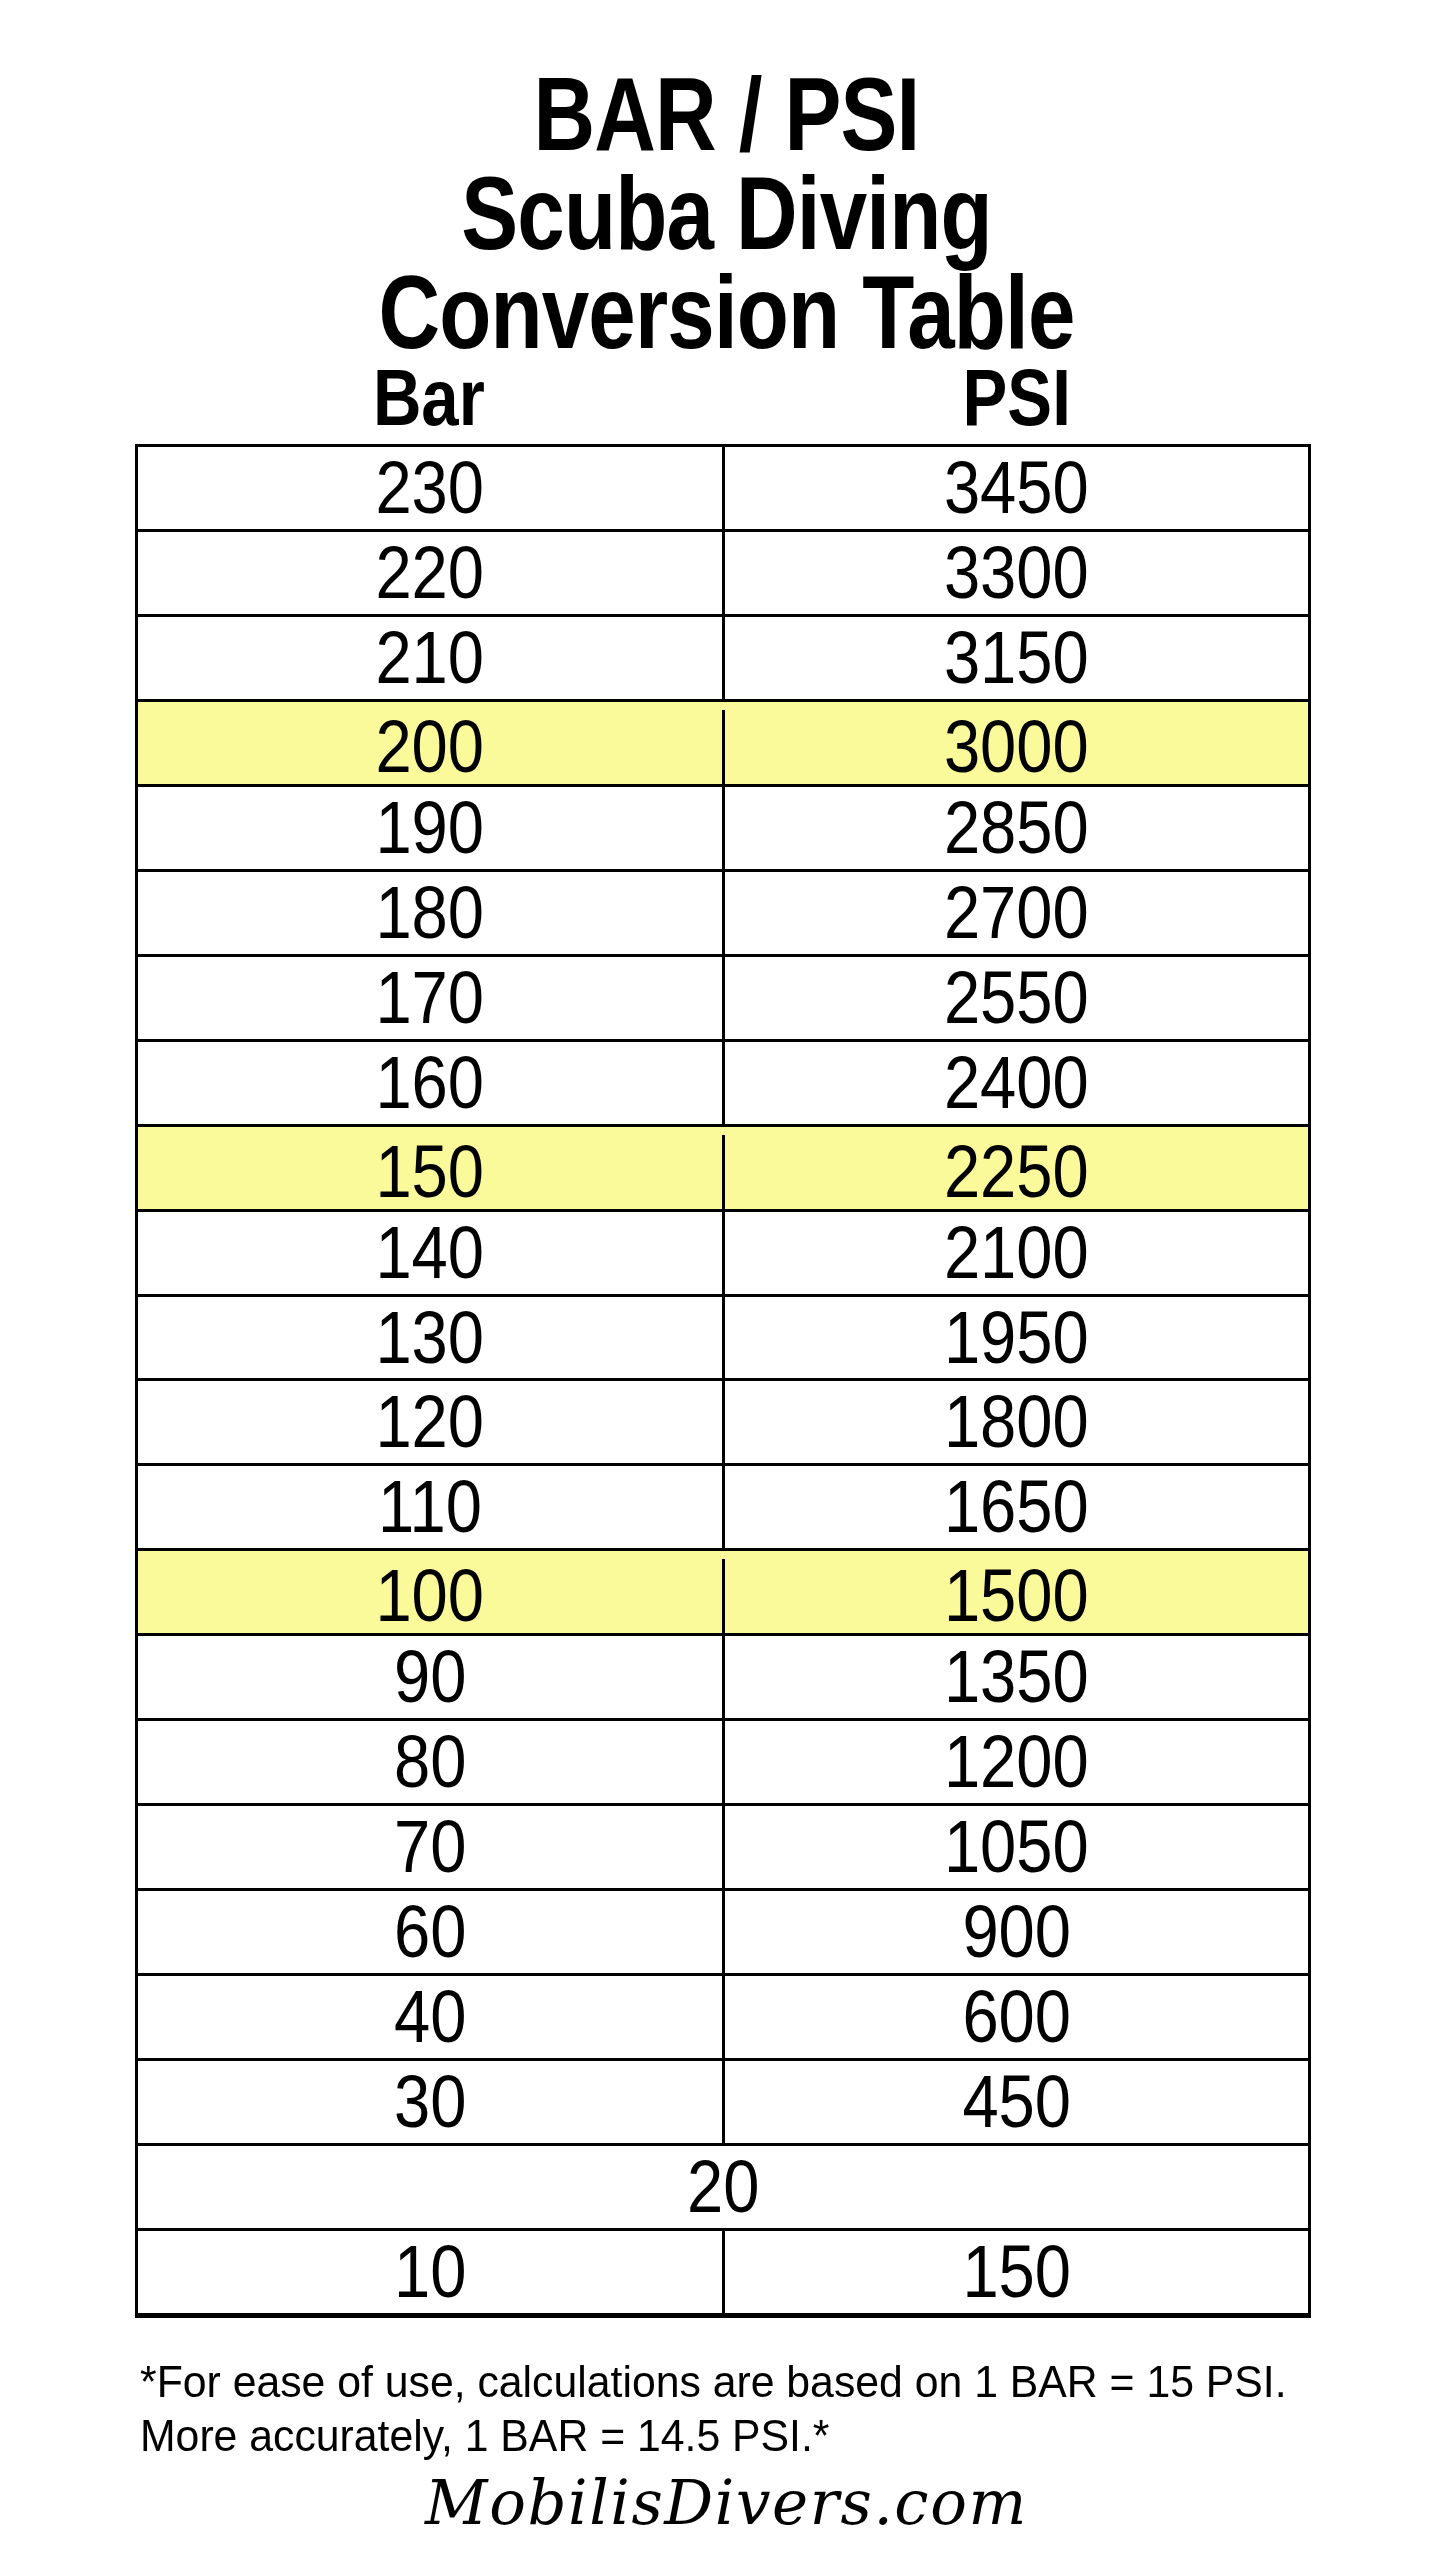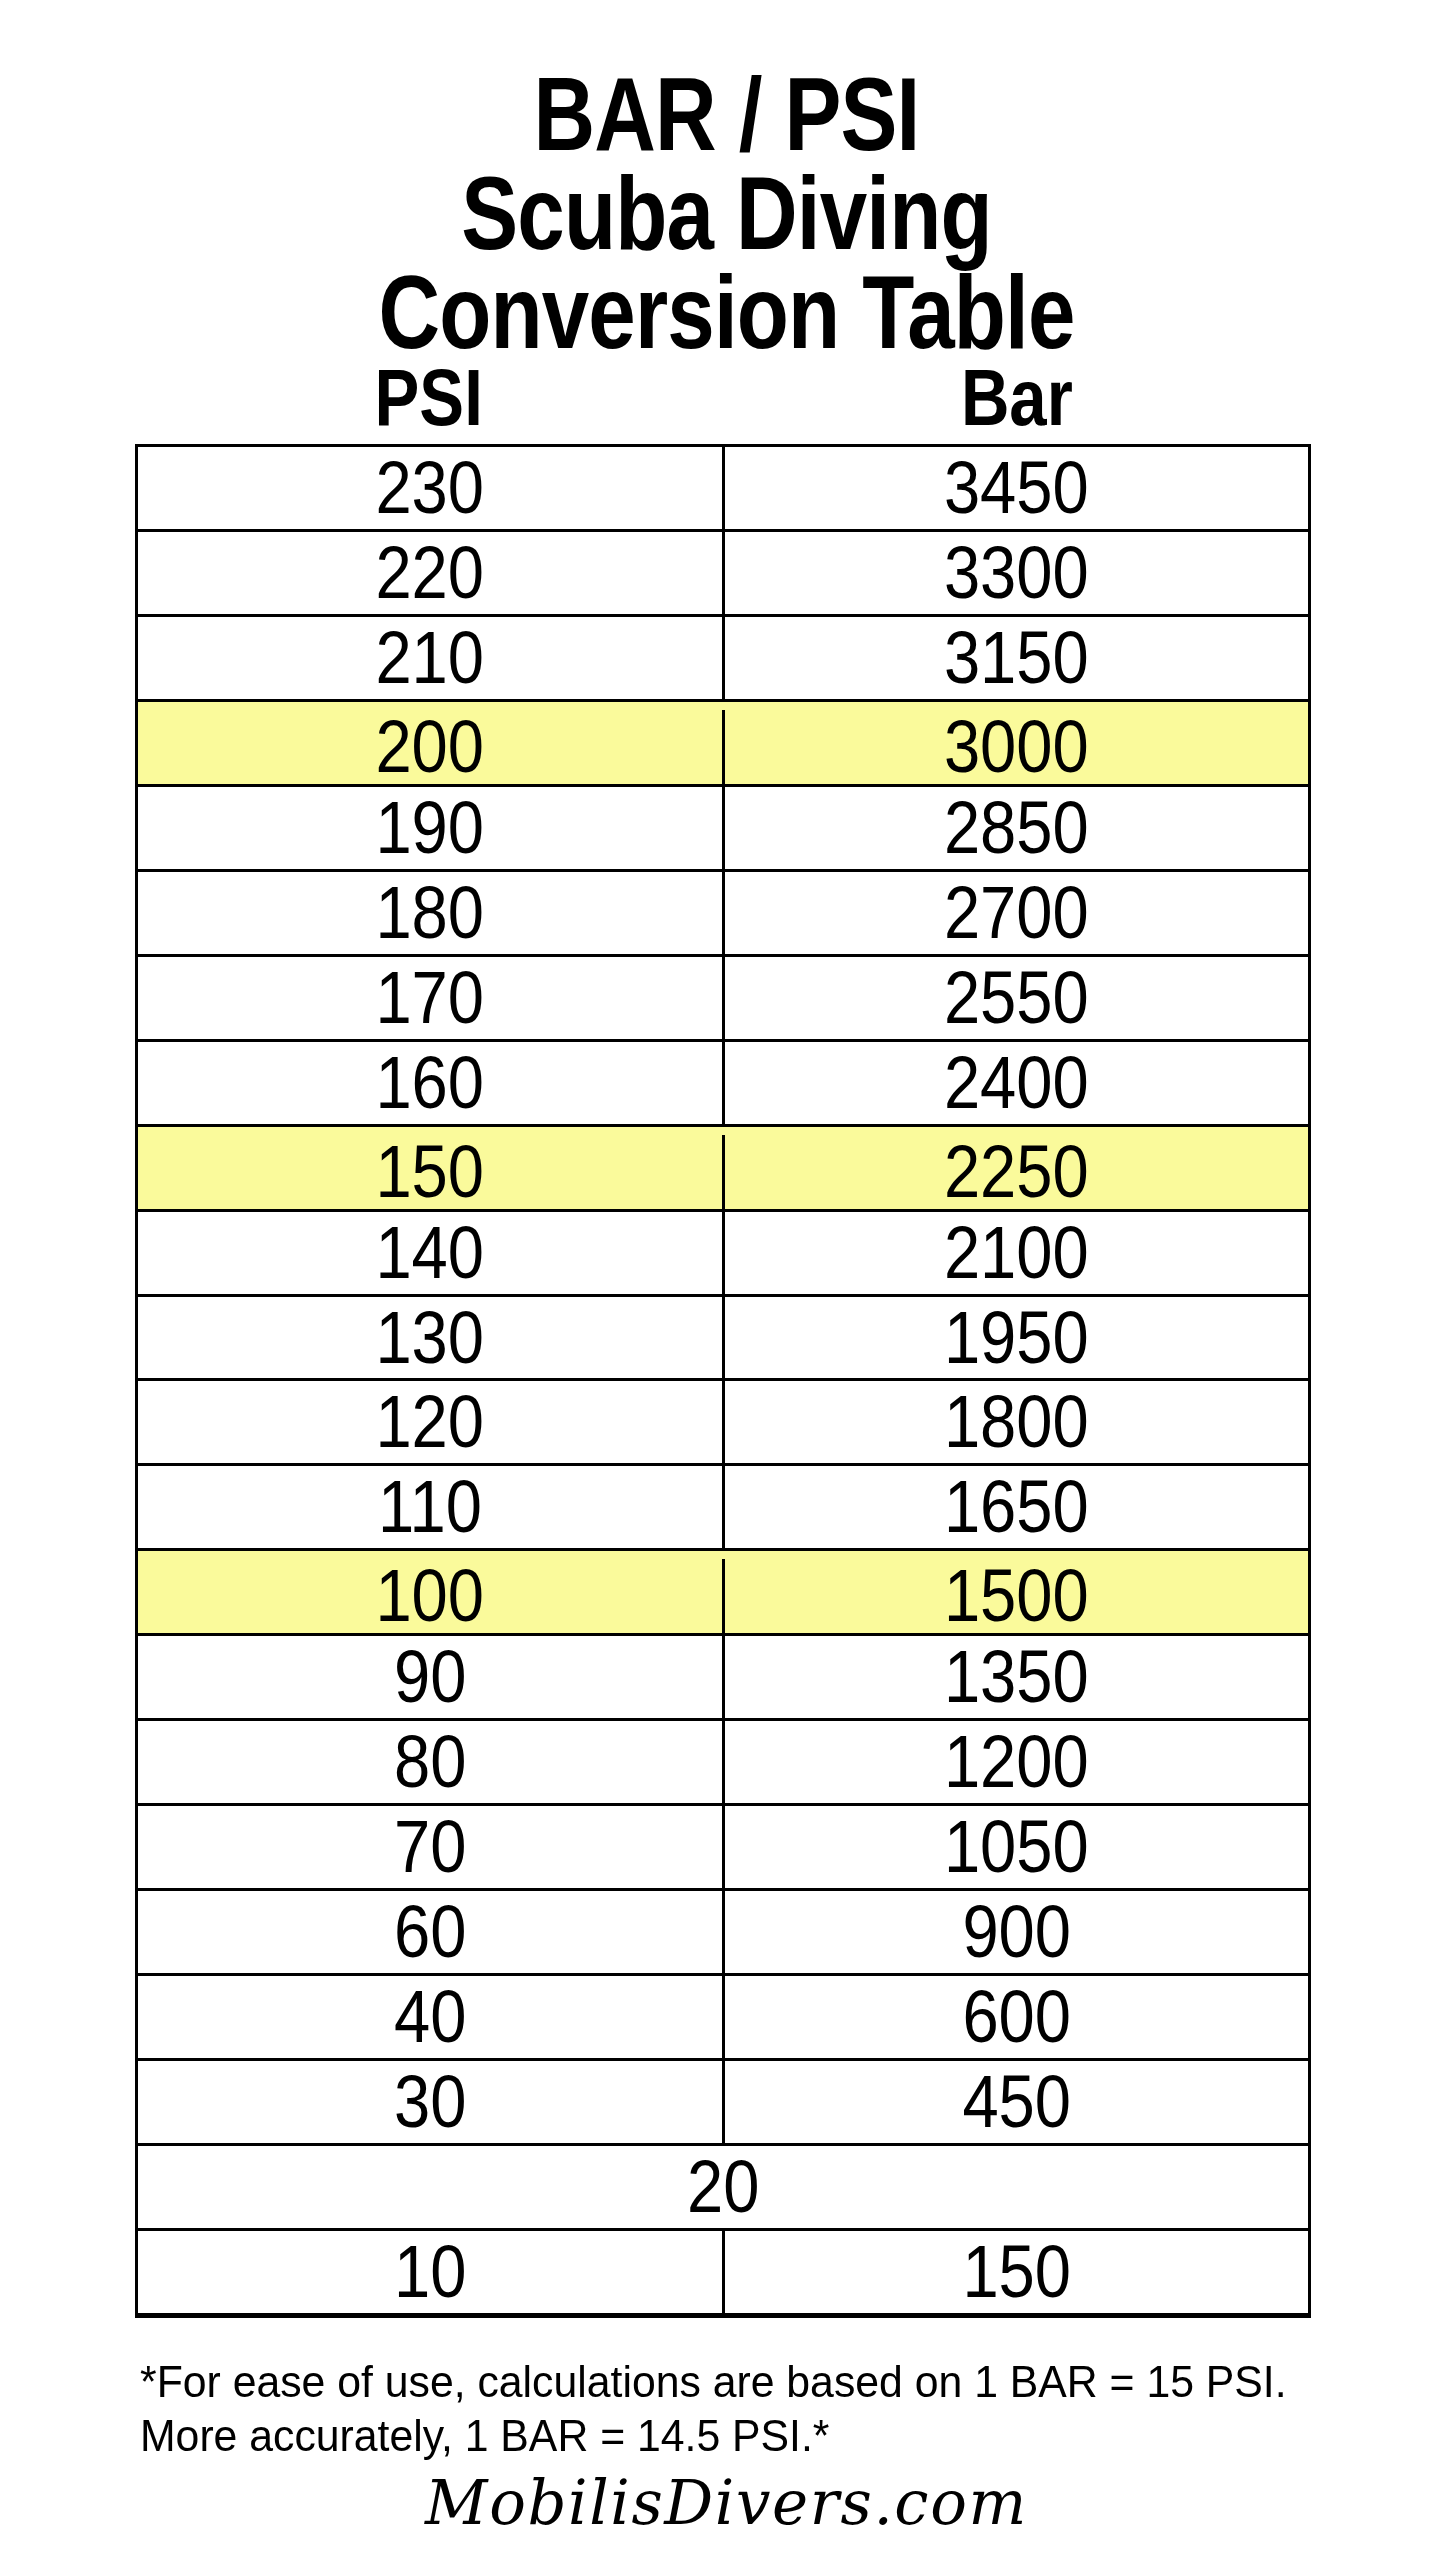--- a/index.html
+++ b/index.html
@@ -135,24 +135,24 @@
 <div id="page">
 
   <div class="title-block">
     <div class="title-line">BAR / PSI</div>
     <div class="title-line">Scuba Diving</div>
     <div class="title-line">Conversion Table</div>
   </div>
 
   <div class="col-headers">
     <div class="col-header">
+      <span>Bar</span>
+    </div>
+    <div class="col-header">
       <span>PSI</span>
-    </div>
-    <div class="col-header">
-      <span>Bar</span>
     </div>
   </div>
 
   <div class="pressure-table">
     <div class="t-row">
       <div class="t-cell bar">
           <span>230</span>
         </div>
       <div class="t-cell psi">
           <span>3450</span>

